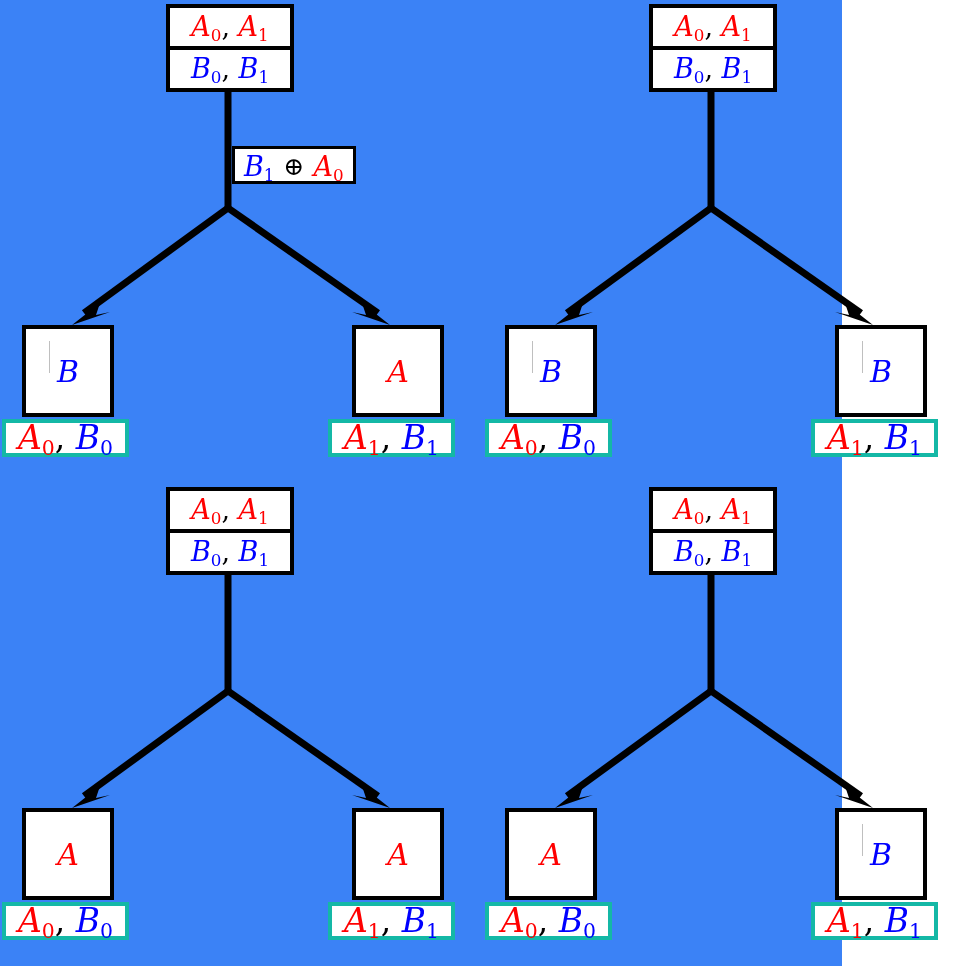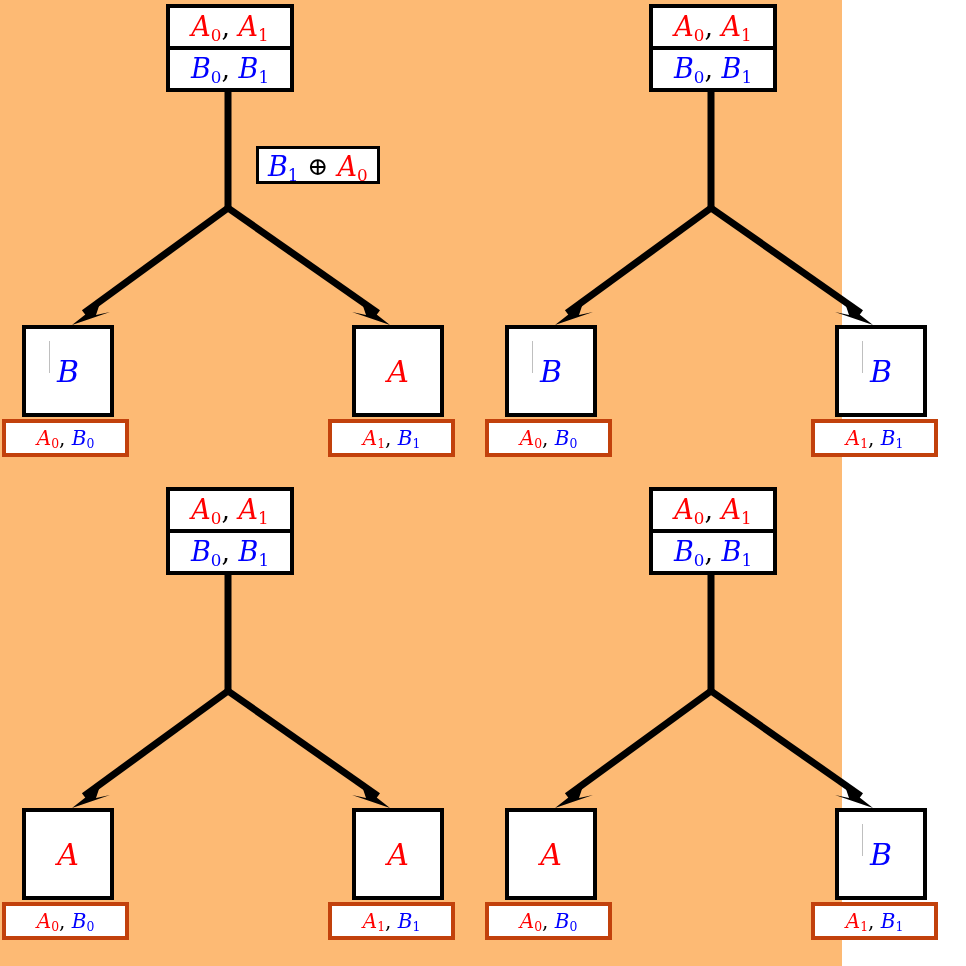--- a/index.html
+++ b/index.html
@@ -1,54 +1,54 @@
 <!DOCTYPE html>
 <html><head>
 <meta charset="utf-8">
 <style>
   html,body{margin:0;padding:0;background:#ffffff;}
   body{width:966px;height:966px;overflow:hidden;
        font-family:"DejaVu Serif",serif;}
-  #canvas{position:relative;width:842px;height:966px;background:#fdba74;}
+  #canvas{position:relative;width:842px;height:966px;background:#3b82f6;}
 
   .quad{position:absolute;width:483px;height:483px;}
 
   
   .root{position:absolute;left:166px;top:4px;width:128px;
         border:4px solid #000;background:#fff;box-sizing:border-box;}
   .root .cell{height:38px;line-height:38px;text-align:center;
               font-style:italic;font-size:27px;white-space:nowrap;}
   .root .cell.top{border-bottom:4px solid #000;}
 
   
-  .oplabel{position:absolute;left:256px;top:146px;
+  .oplabel{position:absolute;left:232px;top:146px;
            border:3px solid #000;background:#fff;box-sizing:border-box;
            padding:2px 9px 4px 9px;height:38px;line-height:32px;
            white-space:nowrap;font-style:italic;font-size:27px;}
   .oplabel .op{font-style:normal;color:#000;font-size:25px;
                padding:0 9px;position:relative;top:-1px;}
 
   
   .leafbox{position:absolute;width:92px;height:92px;
            border:4px solid #000;background:#fff;box-sizing:border-box;
            display:flex;align-items:center;justify-content:center;
            font-style:italic;font-size:30px;}
   .leafbox.left{left:22px;top:325px;}
   .leafbox.right{left:352px;top:325px;}
 
   
   .artifact{position:relative;}
   .artifact::before{content:"";position:absolute;left:-8px;top:-13px;
       width:1px;height:32px;background:#bfbfbf;}
 
   
-  .leaflabel{position:absolute;border:4px solid #c2410c;background:#fff;
+  .leaflabel{position:absolute;border:4px solid #14b8a6;background:#fff;
              box-sizing:border-box;height:38px;line-height:30px;
              text-align:center;white-space:nowrap;
-             font-style:italic;font-size:20px;}
+             font-style:italic;font-size:33px;}
   .leaflabel.left{left:2px;top:419px;width:127px;}
   .leaflabel.right{left:328px;top:419px;width:127px;text-align:center;}
 
   
   .r{color:#ff0000;}
   .b{color:#0000ff;}
   sub{font-size:0.62em;font-style:normal;vertical-align:-0.28em;
       letter-spacing:0;}
   .comma{font-style:normal;color:#000;}
 

